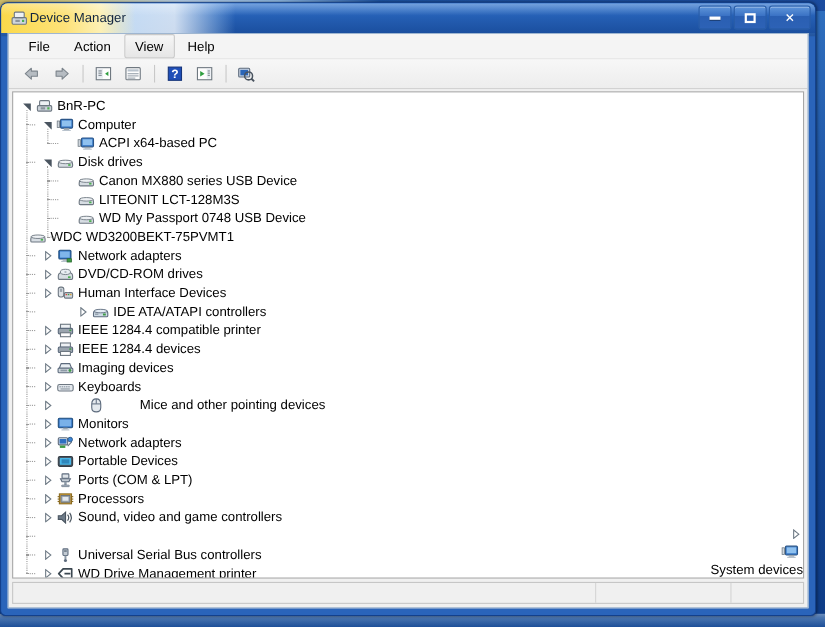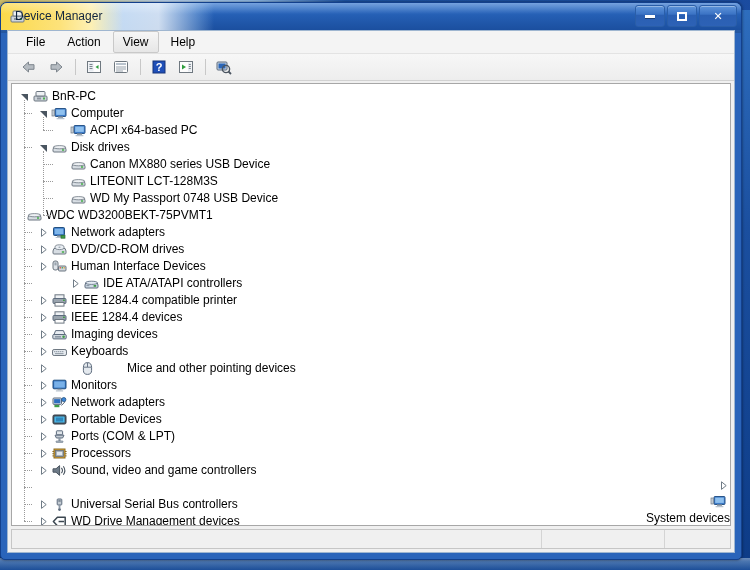--- a/index.html
+++ b/index.html
@@ -64,21 +64,21 @@
   }
   .title-sheen{
     position:absolute;left:0;top:0;width:100%;height:11px;
     background:linear-gradient(180deg,rgba(255,255,255,.30),rgba(255,255,255,0));
     pointer-events:none;
   }
   #title-icon{
     position:absolute;left:8px;top:5px;width:17px;height:17px;
   }
   #title-text{
-    position:absolute;left:14px;top:5px;height:17px;line-height:17px;
+    position:absolute;left:26px;top:5px;height:17px;line-height:17px;
     font-size:12px;color:#10243f;white-space:nowrap;
   }
 
   
   .winbtns{position:absolute;right:4px;top:2px;display:flex;gap:2px;}
   .winbtn{
     width:28px;height:20px;
     border:1px solid #2a5ea8;
     border-radius:3px;
     background:linear-gradient(180deg,#5f95da 0%,#3a72c4 42%,#2a5fb2 44%,#2d62b6 100%);
@@ -678,21 +678,21 @@
               <svg width="9" height="9" viewBox="0 0 9 9">
                 <path d="M2.5 0.8 L7.2 4.6 L2.5 8.4 Z" fill="none" stroke="#6f7b86" stroke-width="1"></path>
               </svg>
             </span>
             <span class="ico">
               <svg width="17" height="15" viewBox="0 0 17 15">
                 <path d="M2.4 7.5 L6.4 3.2 L14.2 3.2 L14.2 11.8 L6.4 11.8 Z" fill="none" stroke="#3b4750" stroke-width="1.5" stroke-linejoin="round"></path>
                 <line x1="7.6" y1="7.5" x2="13" y2="7.5" stroke="#3b4750" stroke-width="1.5"></line>
               </svg>
             </span>
-            <span class="lbl">WD Drive Management devices</span>
+            <span class="lbl">WD Drive Management printer</span>
           </div>
           <div class="guide" style="left: 12px; top: 16px; height: 421px;"></div>
           <div class="guide" style="left: 31px; top: 33px; height: 13px;"></div>
           <div class="guide-h" style="left: 31px; top: 46px; width: 10px;"></div>
           <div class="guide" style="left: 31px; top: 67px; height: 64px;"></div>
           <div class="guide-h" style="left: 31px; top: 80px; width: 10px;"></div>
           <div class="guide-h" style="left: 31px; top: 97px; width: 10px;"></div>
           <div class="guide-h" style="left: 31px; top: 114px; width: 10px;"></div>
           <div class="guide-h" style="left: 31px; top: 131px; width: 10px;"></div>
           <div class="guide-h" style="left: 12px; top: 29px; width: 8px;"></div>

